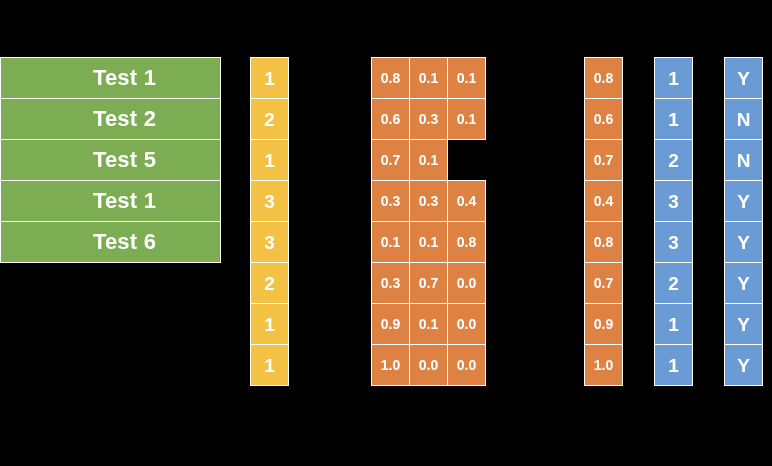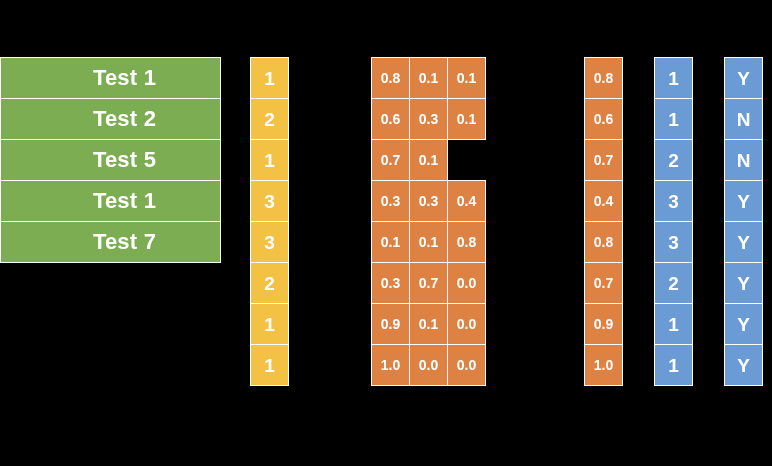--- a/index.html
+++ b/index.html
@@ -138,21 +138,21 @@
 </head>
 <body>
 
 <div id="stage">
 
   <div class="col" id="col-test">
     <div class="cell">Test 1</div>
     <div class="cell">Test 2</div>
     <div class="cell">Test 5</div>
     <div class="cell">Test 1</div>
-    <div class="cell">Test 7</div>
+    <div class="cell">Test 6</div>
   </div>
 
   <div class="col" id="col-true">
     <div class="cell">1</div>
     <div class="cell">2</div>
     <div class="cell">1</div>
     <div class="cell">3</div>
     <div class="cell">3</div>
     <div class="cell">2</div>
     <div class="cell">1</div>

